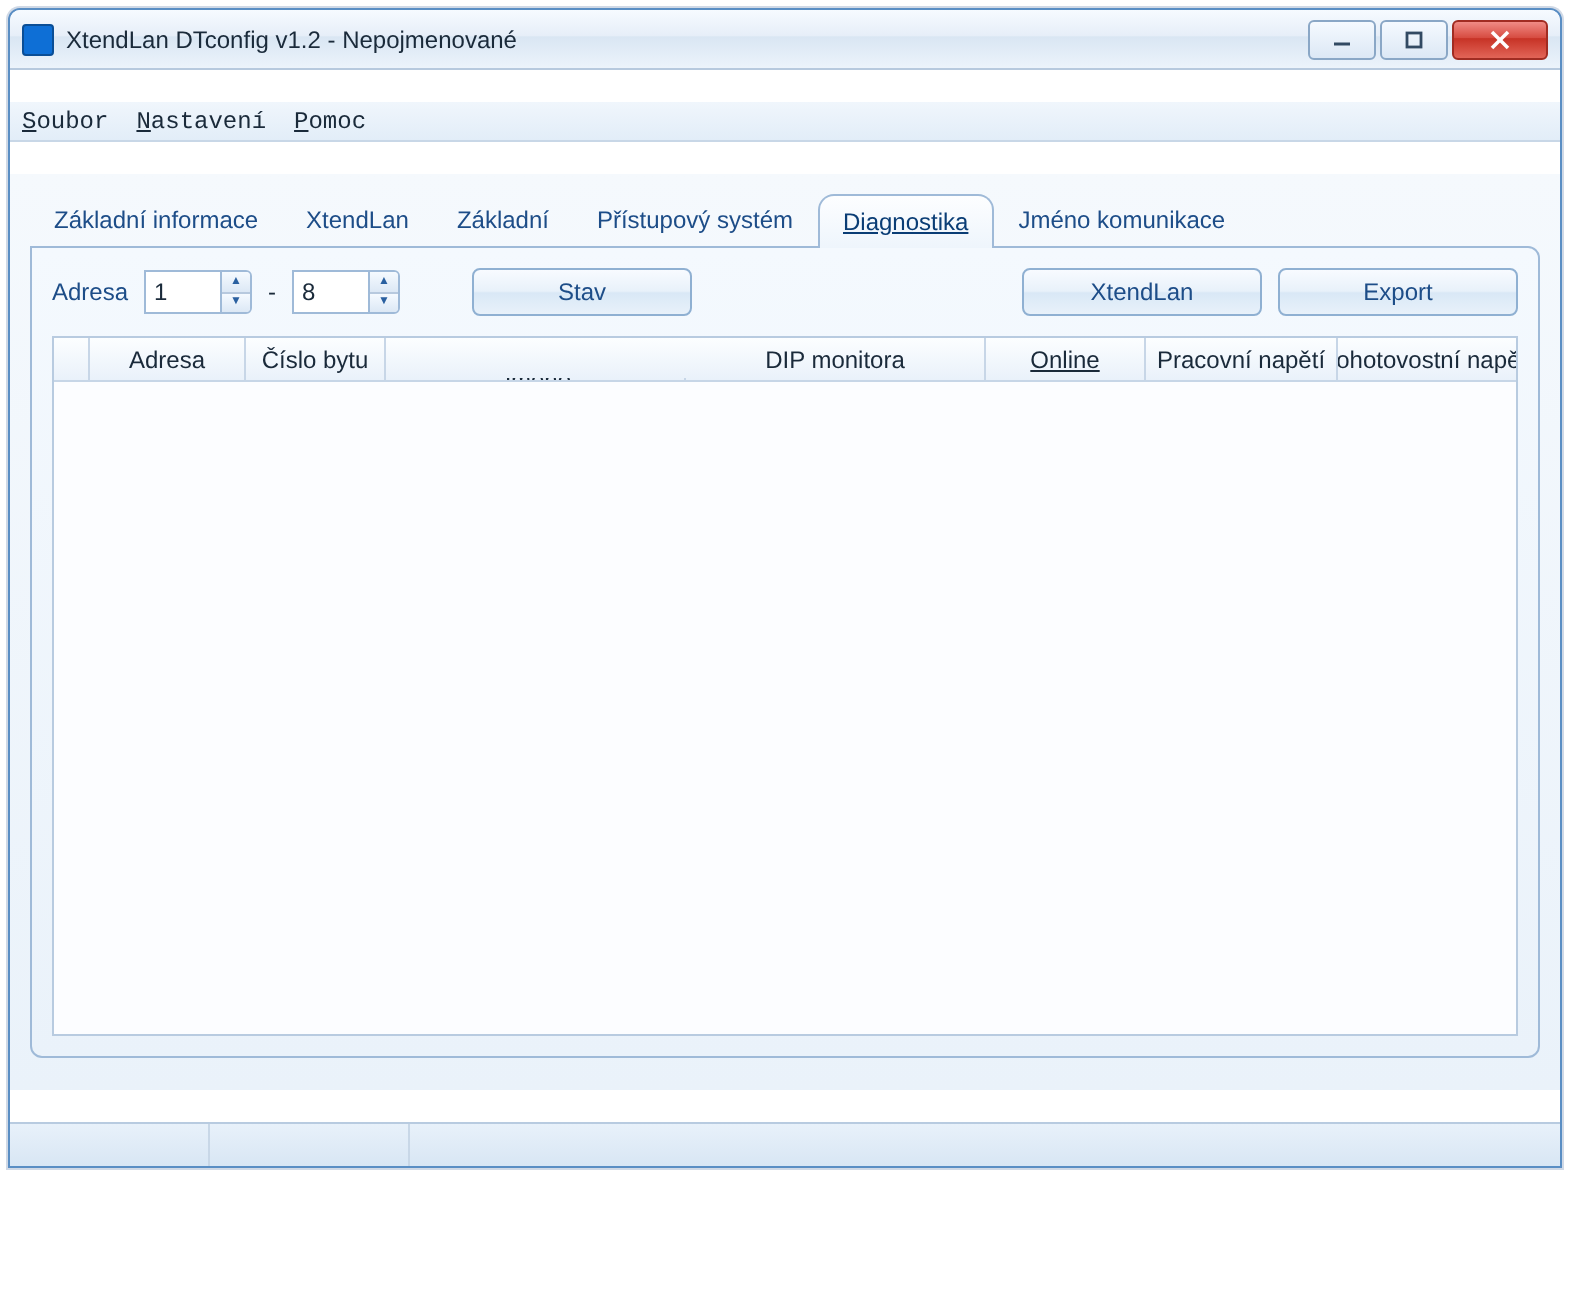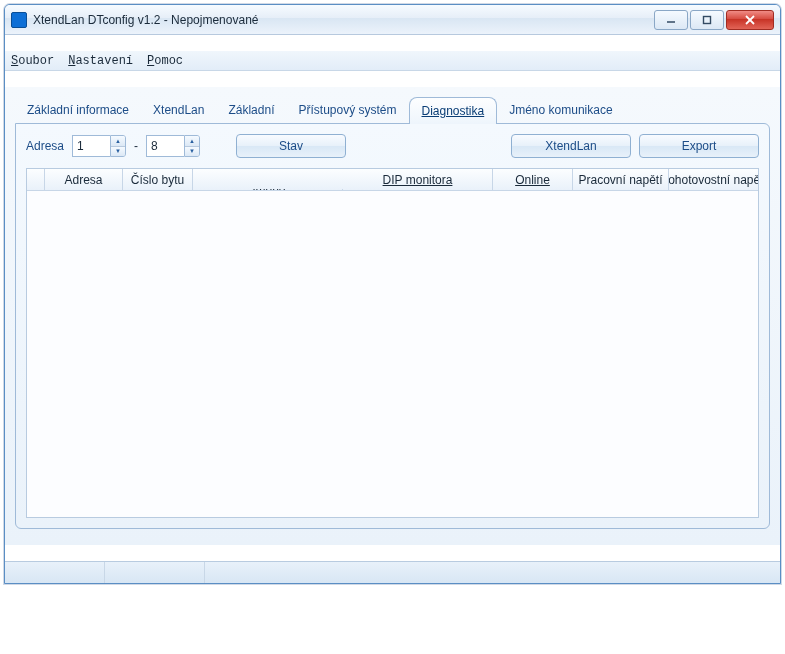--- a/index.html
+++ b/index.html
@@ -185,21 +185,21 @@
     color: #1a2a3a;
     font-size: 12px;
     overflow: hidden;
     white-space: nowrap;
   }
   .gridbody { flex:1; }
   .col0 { width: 18px; }
   .col1 { width: 78px; }
   .col2 { width: 70px; }
   .col3 { width: 150px; margin-top: 20px; }
-  .col4 { width: 150px; text-decoration: underline; }
+  .col4 { width: 150px; }
   .col5 { width: 80px; text-decoration: underline; }
   .col6 { width: 96px; }
   .col7 { flex: 1; border-right: none !important; }
   .statusbar {
     height: 22px;
     background: linear-gradient(#e8f1fa, #d8e6f4);
     border-top: 1px solid #b8cbe0;
     display: flex;
   }
   .statusbar .pane {

